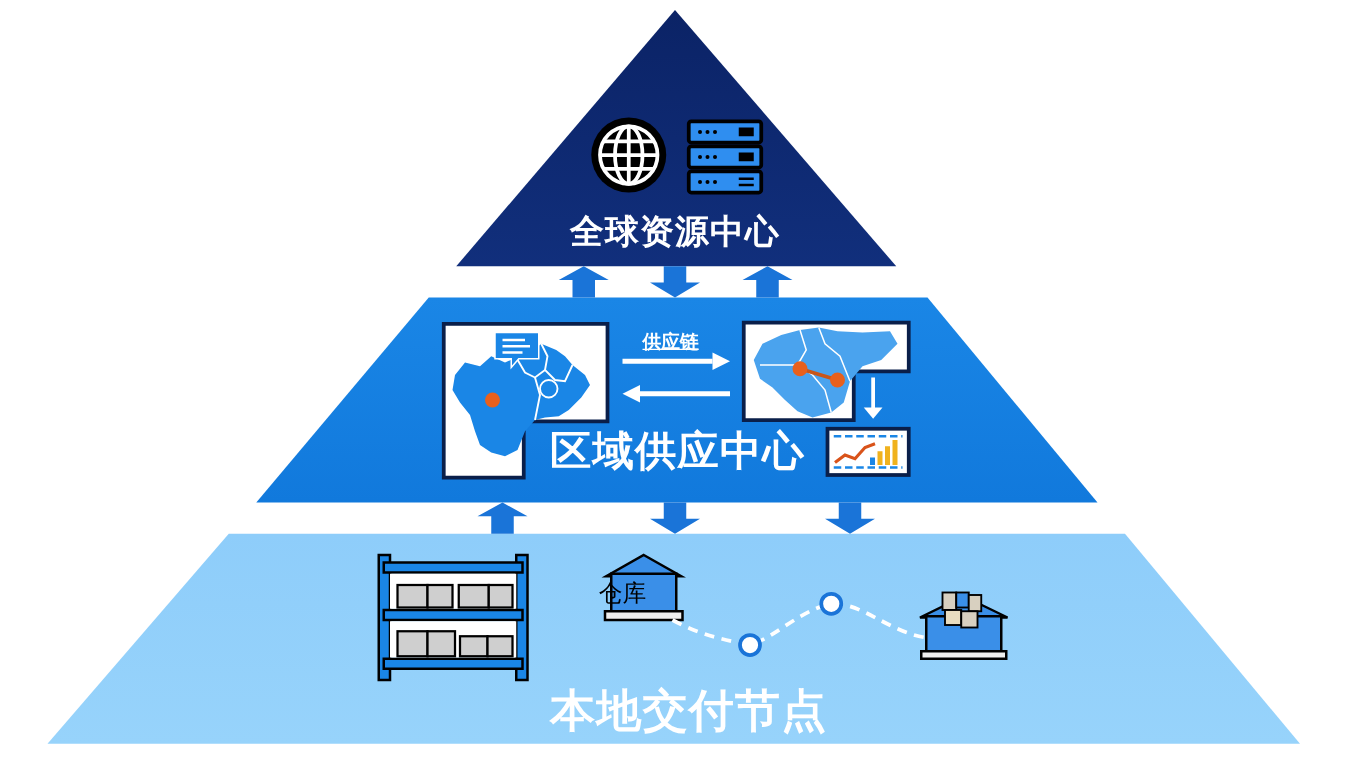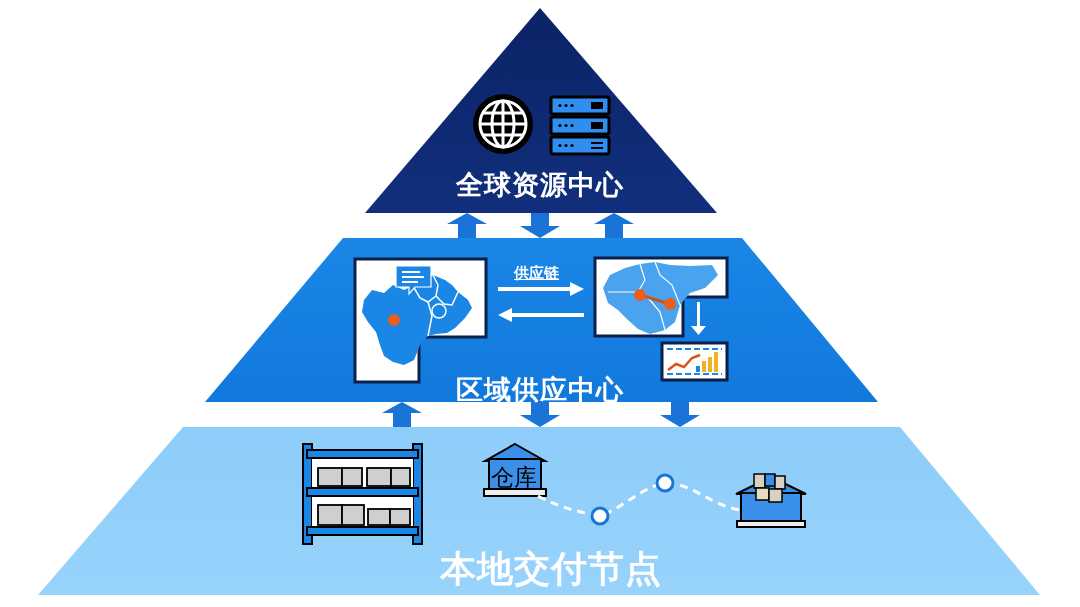--- a/index.html
+++ b/index.html
@@ -174,16 +174,16 @@
       <rect x="765" y="474" width="10" height="12" fill="#3a8fe8"></rect>
       <rect x="775" y="476" width="10" height="13" fill="#d8d0c0"></rect>
       <rect x="756" y="488" width="13" height="12" fill="#e8dcc0"></rect>
       <rect x="769" y="489" width="13" height="13" fill="#d8d0c0"></rect>
     </g>
   </g>
 </svg>
 
 <div class="label" style="left:440px;top:167px;width:200px;font-size:27px;">全球资源中心</div>
 <div class="small" style="left:514px;top:264px;">供应链</div>
-<div class="label" style="left:440px;top:372px;width:200px;font-size:27px;">区域供应中心</div>
-<div style="position:absolute;left:491px;top:462px;width:48px;text-align:left;font-size:23px;color:#000;white-space:nowrap;">仓库</div>
+<div class="label" style="left:440px;top:339px;width:200px;font-size:33px;">区域供应中心</div>
+<div style="position:absolute;left:469px;top:462px;width:48px;text-align:right;font-size:19px;color:#000;white-space:nowrap;">仓库</div>
 <div class="label" style="left:440px;top:545px;width:200px;font-size:36px;">本地交付节点</div>
 </div>
 
 </body></html>

